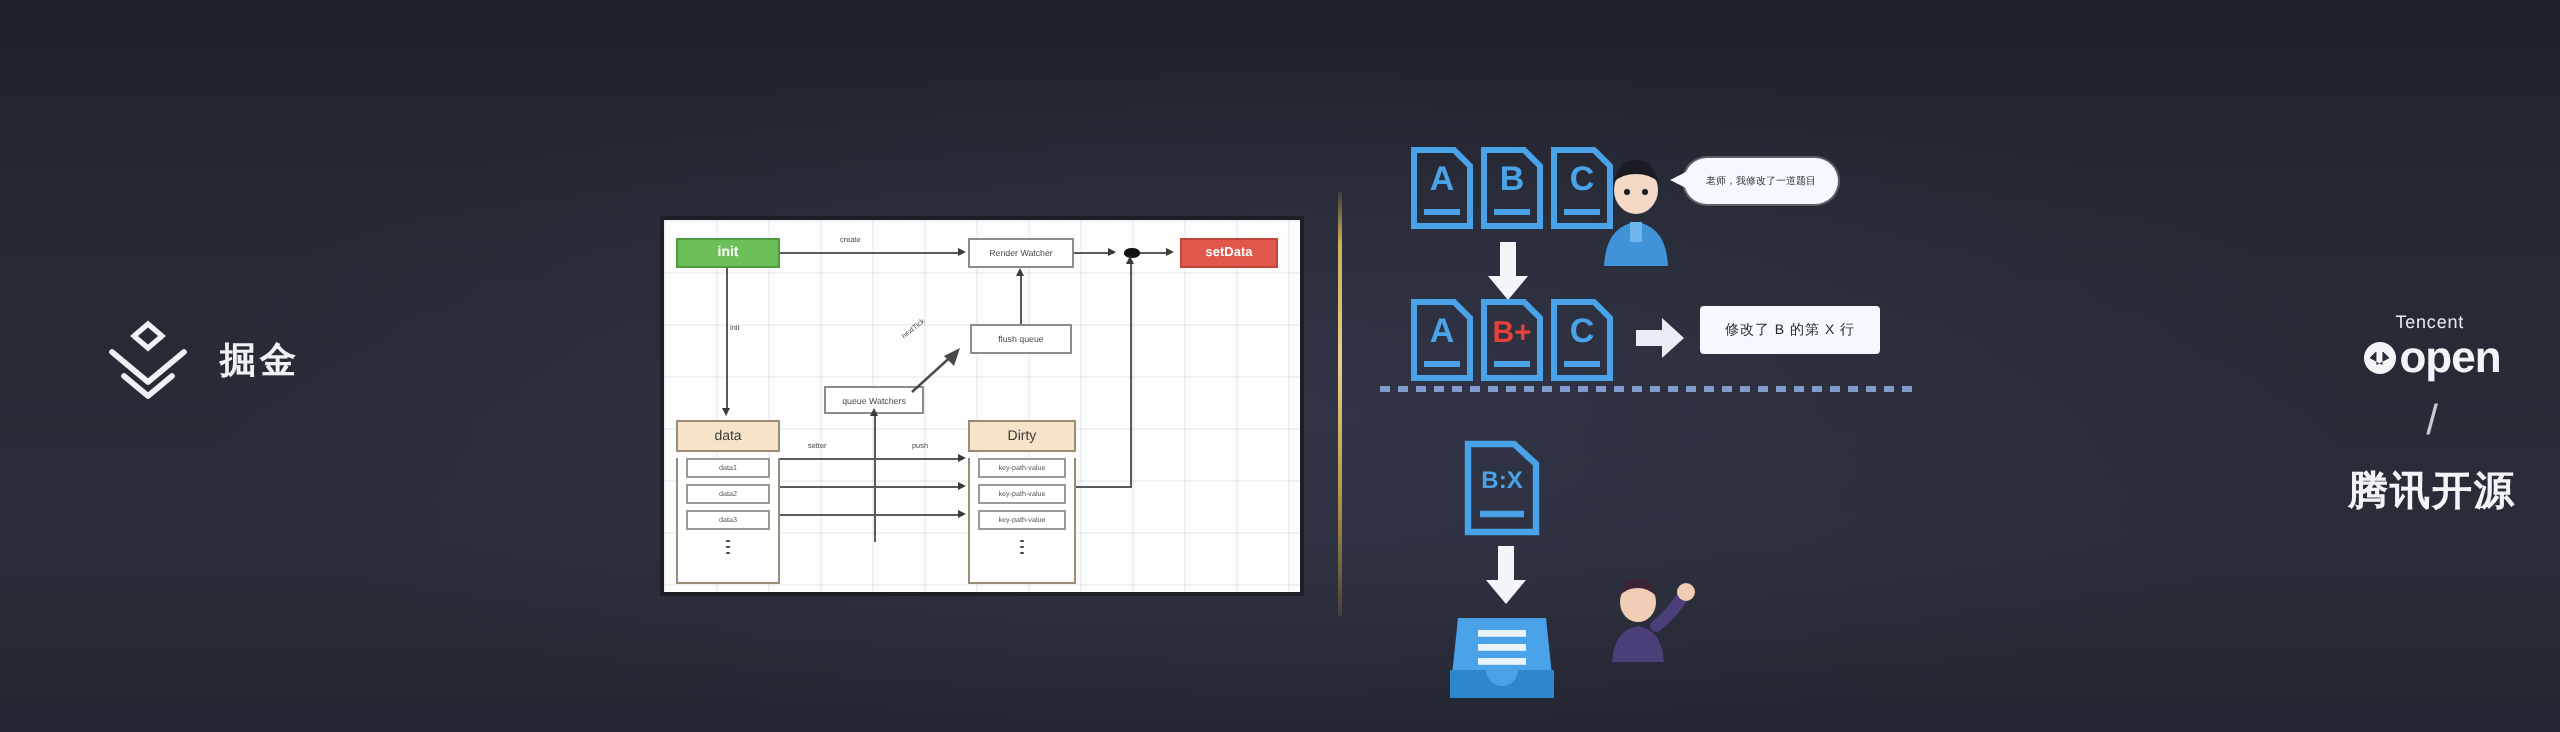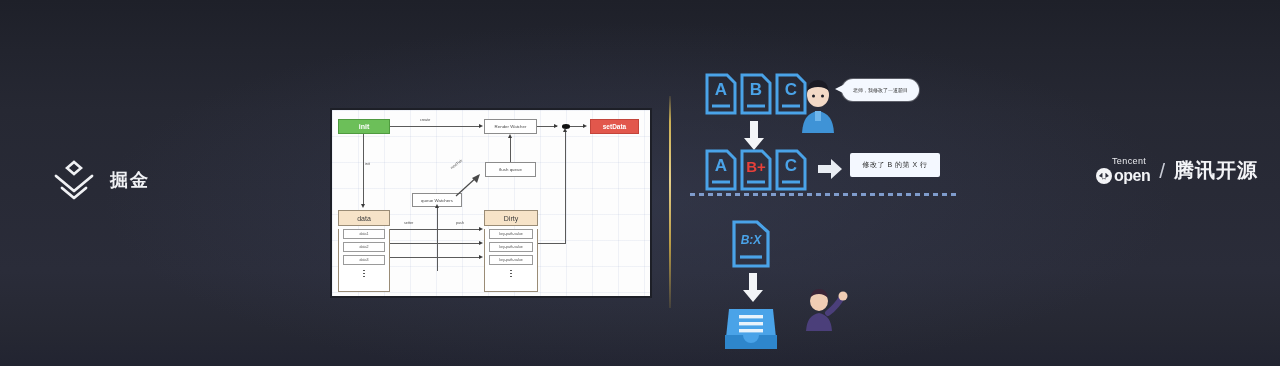--- a/index.html
+++ b/index.html
@@ -24,24 +24,24 @@
   .title-bar{width:5px;height:25px;background:#3c7eff;border-radius:1px;}
   .title-text{font-size:18px;font-weight:bold;letter-spacing:.6px;color:#f2f3f6;}
   .title-text .ver{font-weight:bold;}
 
   
   .brand-left{position:absolute;left:50px;top:158px;display:flex;align-items:center;gap:12px;}
   .brand-left .logo{width:48px;height:44px;}
   .brand-left .name{font-size:18px;font-weight:bold;letter-spacing:2px;color:#f0f1f4;}
 
   
-  .brand-right{position:absolute;right:22px;top:157px;display:flex;align-items:center;gap:9px;}
+  .brand-right{position:absolute;right:22px;top:157px;display:flex;align-items:center;gap:9px;flex-direction:column;}
   .tc-block{display:flex;flex-direction:column;align-items:flex-start;line-height:1;}
   .tc-top{font-size:9px;color:#e9eaee;letter-spacing:.4px;margin-left:16px;margin-bottom:2px;}
-  .tc-open{display:flex;align-items:center;gap:2px;font-size:16px;font-weight:bold;color:#f3f4f7;letter-spacing:-.5px;}
+  .tc-open{display:flex;align-items:center;gap:2px;font-size:22px;font-weight:bold;color:#f3f4f7;letter-spacing:-.5px;}
   .tc-eye{width:16px;height:16px;border-radius:50%;background:#f3f4f7;position:relative;display:inline-block;}
   .tc-eye:after{content:"";position:absolute;left:3px;top:4.5px;width:10px;height:7px;background:#2a2c39;
      clip-path:polygon(0 50%,35% 0,35% 100%,100% 50%,65% 0,65% 100%);}
   .tc-sep{font-size:21px;color:#c9ccd6;font-weight:300;}
   .tc-cn{font-size:20px;font-weight:bold;color:#f3f4f7;letter-spacing:1px;}
 
   
   .diagram{
     position:absolute;left:330px;top:108px;width:322px;height:190px;
     background:#fdfdfd;border:2px solid #1d1f27;box-sizing:border-box;
@@ -75,21 +75,21 @@
   .gold-divider{position:absolute;left:669px;top:96px;width:2px;height:212px;
     background:linear-gradient(180deg,rgba(190,160,70,.15),#cbb055 12%,#e6d08a 40%,#b99b45 70%,rgba(160,135,60,.2));}
 
   
   .illu{position:absolute;left:690px;top:55px;width:280px;height:290px;}
   .doc{position:absolute;width:32px;height:42px;}
   .docletter{position:absolute;left:0;top:0;width:32px;height:42px;
       display:flex;align-items:center;justify-content:center;font-size:17px;font-weight:bold;color:#4aa3e8;
       padding-bottom:8px;box-sizing:border-box;}
   .docletter.red{color:#e8403a;font-size:15px;}
-  .docletter.small{font-size:12px;color:#4aa3e8;font-style:italic;}
+  .docletter.small{font-size:12px;color:#4aa3e8;}
   .arrow-down{position:absolute;width:22px;height:30px;}
   .bubble{position:absolute;background:#f4f8ff;border-radius:16px;padding:8px 11px;
      font-size:5px;color:#333;white-space:nowrap;box-shadow:0 0 0 1px rgba(255,255,255,.25);}
   .bubble:after{content:"";position:absolute;left:-7px;bottom:7px;width:0;height:0;
      border-top:5px solid transparent;border-bottom:5px solid transparent;border-right:10px solid #f4f8ff;}
   .answerbox{position:absolute;background:#f4f8ff;border-radius:2px;
      display:flex;align-items:center;justify-content:center;font-size:7px;color:#2b2b2b;letter-spacing:.5px;}
   .dashline{position:absolute;left:690px;top:193px;width:270px;height:3px;
      background:repeating-linear-gradient(to right,#7f9ccc 0 5px, transparent 5px 9px);}
   .person{position:absolute;}

